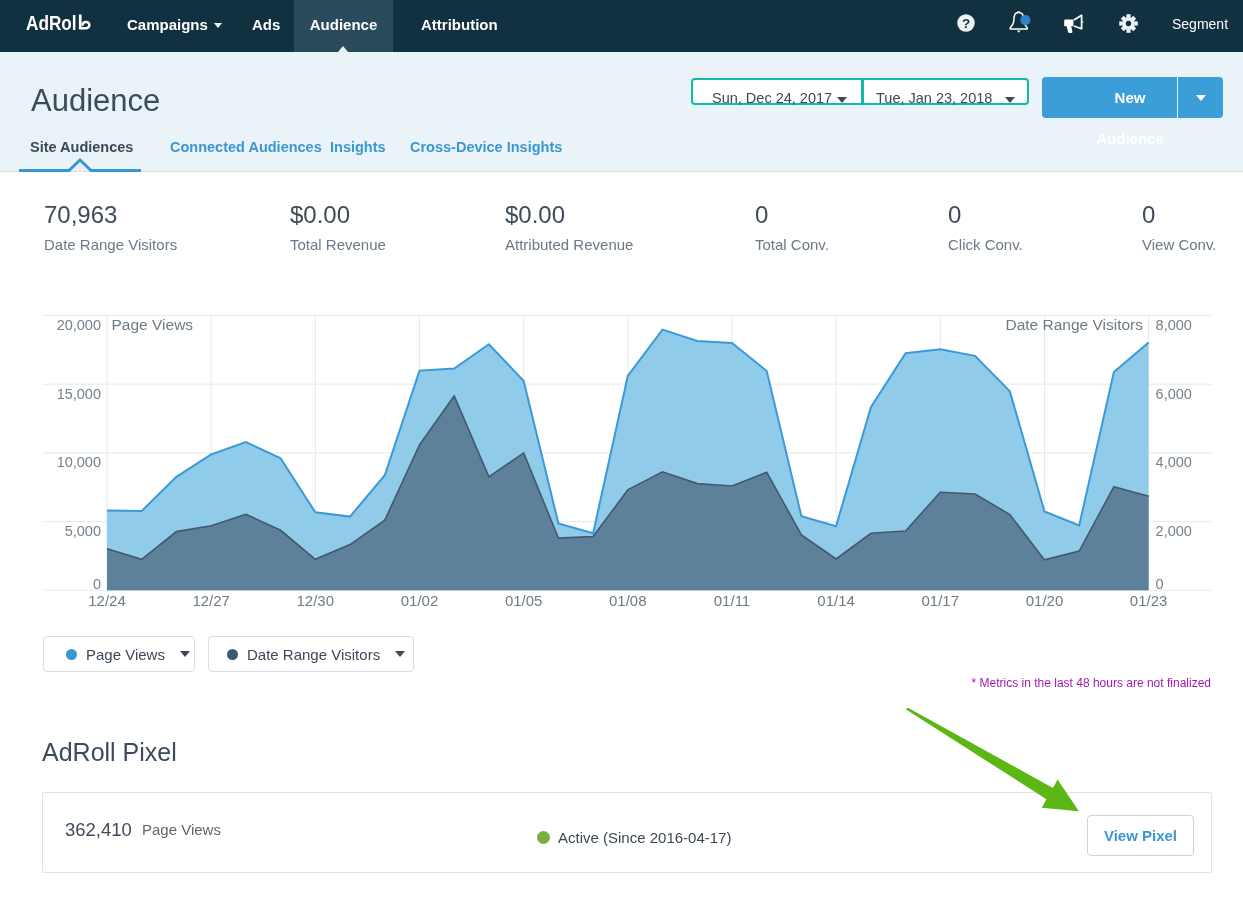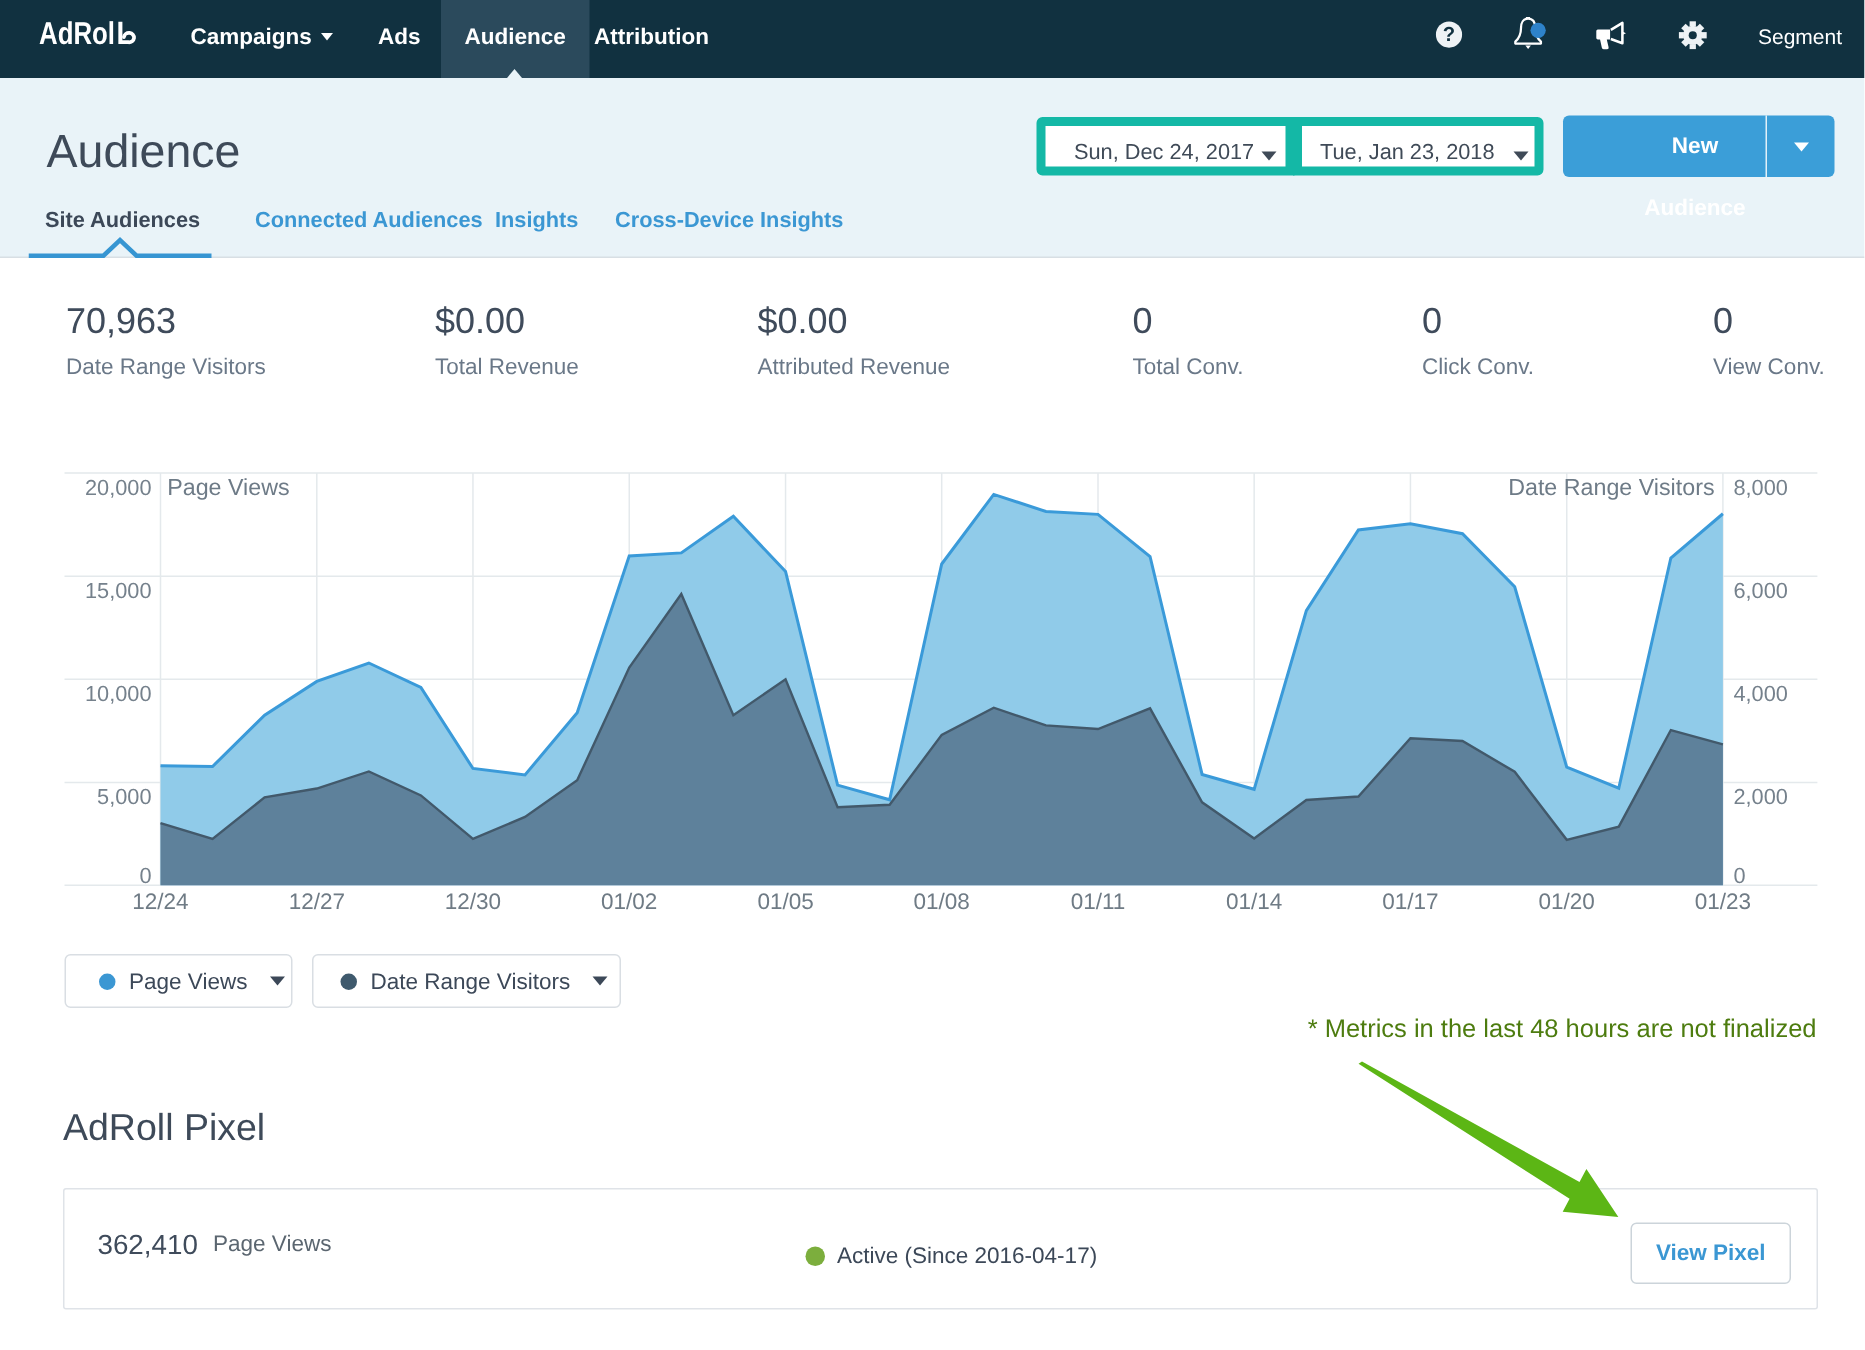--- a/index.html
+++ b/index.html
@@ -12,21 +12,21 @@
 .nav .logo { position:absolute; left:26px; top:11px; }
 .navitem { position:absolute; top:0; height:52px; line-height:49px; color:#fff; font-size:15px; font-weight:bold; }
 .nav-active { position:absolute; left:294px; top:0; width:99px; height:52px; background:#2b4a5c; }
 .nav-active span { display:block; text-align:center; line-height:49px; color:#fff; font-size:15px; font-weight:bold; }
 .nav-notch { position:absolute; left:338px; top:46px; width:0; height:0; border-left:5.5px solid transparent; border-right:5.5px solid transparent; border-bottom:6px solid #e9f3f8; }
 .caret-w { display:inline-block; width:0; height:0; border-left:4.5px solid transparent; border-right:4.5px solid transparent; border-top:5px solid #fff; vertical-align:middle; margin-left:6px; margin-top:-2px; }
 
 
 .header { position:absolute; left:0; top:52px; width:1243px; height:120px; background:#e9f3f8; border-bottom:1px solid #d8dfe4; }
 .header h1 { position:absolute; left:31px; top:32px; font-size:31px; font-weight:400; color:#3e4a59; line-height:33px; }
-.datebox { position:absolute; top:26px; height:39px; background:#fff; border:6px solid #14b8a6; line-height:37px; font-size:14.5px; color:#3f4a57; }
+.datebox { position:absolute; top:26px; height:27px; background:#fff; border:2px solid #14b8a6; line-height:37px; font-size:14.5px; color:#3f4a57; }
 .db1 { left:691px; width:172px; border-radius:4px 0 0 4px; padding-left:19px; }
 .db2 { left:862px; width:167px; border-radius:0 4px 4px 0; padding-left:12px; }
 .caret-d { position:absolute; width:0; height:0; border-left:5px solid transparent; border-right:5px solid transparent; border-top:6px solid #3f4a57; top:17px; }
 .newaud { position:absolute; left:1042px; top:25px; width:181px; height:41px; background:#3b9ed8; border-radius:4px; }
 .newaud .main { position:absolute; left:0; top:0; width:135px; height:41px; color:#fff; font-weight:bold; font-size:15px; text-align:center; line-height:41px;padding-left:41px; }
 .newaud .divider { position:absolute; left:135px; top:0; width:1px; height:41px; background:#fff; opacity:.85; }
 .newaud .dd { position:absolute; left:136px; top:0; width:45px; height:41px; }
 .newaud .dd i { position:absolute; left:18px; top:18px; width:0; height:0; border-left:5px solid transparent; border-right:5px solid transparent; border-top:6px solid #fff; }
 .tab { position:absolute; top:87px; font-size:14.5px; font-weight:bold; }
 .tab.on { color:#3c4858; }
@@ -36,42 +36,42 @@
 
 .stat { position:absolute; }
 .stat .v { font-size:24px; color:#3f4b5b; line-height:26px; }
 .stat .l { font-size:15px; color:#6a7888; margin-top:8px; }
 
 
 .legbtn { position:absolute; top:636px; height:36px; background:#fff; border:1px solid #d9dee3; border-radius:4px; display:flex; align-items:center; font-size:15px; color:#3c4858; }
 .dot { display:inline-block; width:11px; height:11px; border-radius:50%; margin-right:9px; }
 .caret-g { display:inline-block; width:0; height:0; border-left:5px solid transparent; border-right:5px solid transparent; border-top:6px solid #3c4858; }
 
-.note { position:absolute; right:32px; top:676px; font-size:17px; color:#4d7c0f; }
+.note { position:absolute; right:32px; top:676px; font-size:12px; color:#a21caf; }
 
 
 .h2pixel { position:absolute; left:42px; top:738px; font-size:25px; font-weight:400; color:#3e4a59; }
 .card { position:absolute; left:42px; top:792px; width:1170px; height:81px; border:1px solid #dfe3e8; background:#fff; border-radius:2px; }
 .viewpixel { position:absolute; left:1044px; top:22px; width:107px; height:41px; border:1px solid #ccd4da; border-radius:4px; color:#3b97d3; font-size:15px; font-weight:bold; text-align:center; line-height:39px; }
 </style>
 </head>
 <body>
 
 <div class="nav">
   <svg class="logo" width="78" height="30" viewBox="0 0 78 30">
     <text x="0" y="18.5" font-family="Liberation Sans" font-size="21" font-weight="bold" fill="#fff" transform="scale(0.82,1)">AdRol</text>
     <path d="M52.9,3.5 H55.6 V18.4 H52.9 Z" fill="#fff"></path>
     <path d="M55.5,17.15 H59.6 A3.4,3.1 0 1 0 56.6,13.7" fill="none" stroke="#fff" stroke-width="2.5" stroke-linecap="round"></path>
   </svg>
   <span class="navitem" style="left:127px;">Campaigns<span class="caret-w"></span></span>
   <span class="navitem" style="left:252px;">Ads</span>
   <div class="nav-active">
       <span>Audience</span>
     </div>
-  <span class="navitem" style="left:396px;">Attribution</span>
+  <span class="navitem" style="left:421px;">Attribution</span>
   <div class="nav-notch"></div>
   <svg class="abs" style="left:957px; top:14px;" width="18" height="19" viewBox="0 0 18 19">
     <circle cx="9" cy="9" r="8.75" fill="#eef2f5"></circle>
     <text x="9" y="13.6" text-anchor="middle" font-size="13.5" font-weight="bold" fill="#113140" font-family="Liberation Sans">?</text>
   </svg>
   <svg class="abs" style="left:1009px; top:11px;" width="22" height="23" viewBox="0 0 22 23">
     <path d="M9.7,1.4 C6.5,1.4 5,4.1 5,7.6 C5,12.6 3.3,14.9 1.2,16.7 L1.2,18.0 L18.3,18.0 L18.3,16.7 C16.2,14.9 14.5,12.6 14.5,7.6 C14.5,4.1 13,1.4 9.7,1.4 Z" fill="none" stroke="#fff" stroke-width="1.5" stroke-linejoin="round"></path>
     <path d="M7.9,19.4 L11.6,19.4 L9.75,21.7 Z" fill="#fff"></path>
     <path d="M8.3,1.6 L8.3,0.4 L11.1,0.4 L11.1,1.6 Z" fill="#fff"></path>
     <circle cx="16.4" cy="9.2" r="5.1" fill="#2e82ca"></circle>

